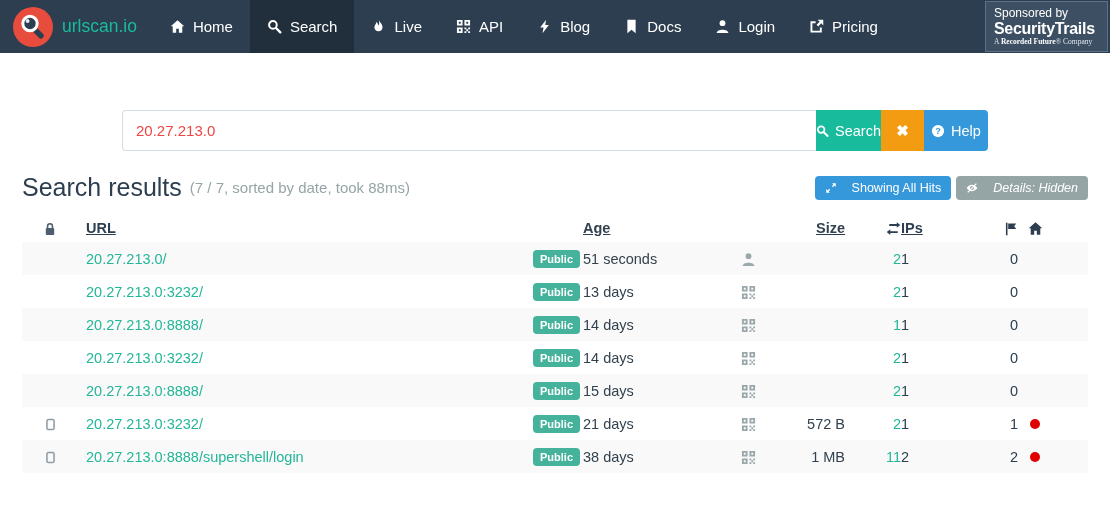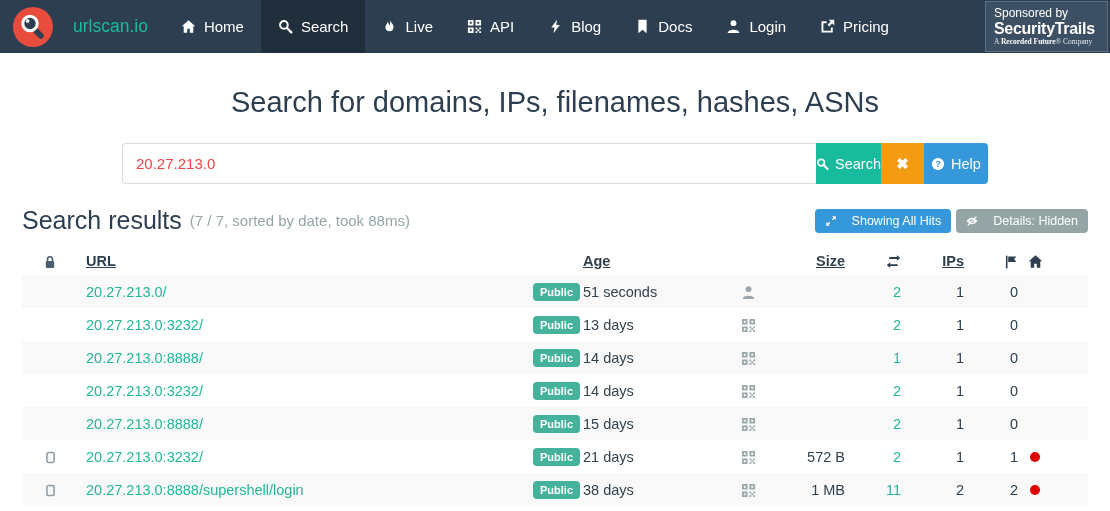--- a/index.html
+++ b/index.html
@@ -1,21 +1,21 @@
 <!DOCTYPE html>
 <html style="--navbar-bg: #2c3e50; --navbar-active-bg: #212f3d; --brand-teal: #18bc9c; --logo-red: #e74c3c; --success-green: #18bc9c; --warning-orange: #f39c12; --info-blue: #3498db; --muted-gray: #95a5a6; --heading-navy: #2c3e50; --badge-green: #45b39b; --link-teal: #24b699; --stripe-bg: #f9f9f9; --danger-red: #e00000; --sponsor-bg: #3d4f63;"><head>
 <meta charset="utf-8">
 <style>
   * { margin:0; padding:0; box-sizing:border-box; }
   html,body { width:1110px; height:511px; background:#fff; overflow:hidden;
     font-family:"Liberation Sans", sans-serif; }
 
   
   .navbar { height:53px; background:var(--navbar-bg,#2c3e50); display:flex; align-items:center; padding-left:13px; }
-  .brand { display:flex; align-items:center; gap:20px; padding-right:16px; cursor:pointer; }
+  .brand { display:flex; align-items:center; gap:9px; padding-right:16px; cursor:pointer; }
   .logo-wrap svg { display:block; }
   .brand-text { color:var(--brand-teal,#18bc9c); font-size:17.5px; }
   .nav-item { display:flex; align-items:center; gap:8px; color:#fff; height:53px; padding:0 17px;
     font-size:15px; cursor:pointer; white-space:nowrap; }
   .nav-item.active { background:var(--navbar-active-bg,#212f3d); }
   .nav-icon { display:inline-flex; }
   .nav-icon svg { width:15px; height:15px; fill:#fff; }
   .nav-spacer { flex:1; }
   .sponsor { margin:2px 2px 2px 0; background:var(--sponsor-bg,#3d4f63); border:1px solid #5a7187;
     width:123px; padding:4px 8px 5px 8px; color:#fff; cursor:pointer; }
@@ -40,21 +40,21 @@
   
   .results { padding:0 22px; }
   .results-head { margin-top:22px; display:flex; align-items:center; }
   .results-title { color:var(--heading-navy,#2c3e50); font-size:25px; font-weight:500; }
   .results-meta { color:var(--muted-gray,#95a5a6); font-size:15px; margin-left:8px; }
   .head-buttons { margin-left:auto; display:flex; gap:5px; }
   .btn-sm { border:none; border-radius:4px; color:#fff; font-size:12.5px; padding:5px 10px;
     display:flex; align-items:center; gap:15px; cursor:pointer; font-family:inherit; }
   .btn-sm svg { width:12px; height:12px; fill:#fff; }
   .btn-hits { background:var(--info-blue,#3498db); }
-  .btn-details { background:var(--muted-gray,#95a5a6); }
+  .btn-details { background:var(--muted-gray,#95a5a6);font-style:italic; }
 
   .grid-row { display:grid; grid-template-columns:56px 1fr 50px 130px 70px 62px 56px 63px 54px 34px 36px;
     align-items:center; }
   .thead { height:29px; margin-top:11px; font-weight:bold; color:var(--heading-navy,#2c3e50); font-size:14.5px;text-decoration:underline; }
   .thead svg { fill:var(--heading-navy,#2c3e50); }
   .trow { height:33px; font-size:14.5px; }
   .trow.odd { background:var(--stripe-bg,#f9f9f9); }
 
   .cell-check { text-align:center; }
   .cell-check svg { width:14px; height:14px; vertical-align:middle; }
@@ -64,21 +64,21 @@
   .cell-badge { text-align:left; }
   .badge { background:var(--badge-green,#45b39b); color:#fff; font-size:11px; font-weight:bold;
     padding:3px 7px; border-radius:4px; display:inline-block; }
   .cell-age { text-align:left; color:#33424e; }
   .cell-source { text-align:center; }
   .cell-source svg { width:15px; height:15px; fill:#9aa7ab; vertical-align:middle; }
   .cell-size { text-align:right; color:#33424e; }
   .cell-req { text-align:right; }
   .cell-req a { color:var(--link-teal,#24b699); text-decoration:none; cursor:pointer; }
   .thead .cell-req svg { width:15px; height:15px; vertical-align:middle; }
-  .cell-ips { text-align:right; color:var(--heading-navy,#2c3e50); }
+  .cell-ips { text-align:left; color:var(--heading-navy,#2c3e50); }
   .cell-flags { text-align:right; color:var(--heading-navy,#2c3e50); }
   .thead .cell-flags svg { width:14px; height:14px; vertical-align:middle; }
   .cell-home { text-align:center; }
   .thead .cell-home svg { width:15px; height:15px; vertical-align:middle; }
   .dot { width:10px; height:10px; border-radius:50%; background:var(--danger-red,#e00000); display:inline-block; }
   .row-device-icon svg { width:13px; height:15px; stroke:#8d9ba3; }
 </style>
 </head>
 <body>
 
@@ -174,21 +174,20 @@
   <div class="nav-spacer"></div>
 
   <div class="sponsor">
     <div class="sponsor-line1">Sponsored by</div>
     <div class="sponsor-line2">SecurityTrails</div>
     <div class="sponsor-line3"><span>A </span><b>Recorded Future</b><span>® Company</span></div>
   </div>
 </div>
 
 <div class="hero">
-  <h1>Search for domains, IPs, filenames, hashes, ASNs</h1>
   <div class="search-bar">
     <input class="search-input" type="text" value="20.27.213.0" style="">
     <button class="btn btn-search">
       <svg viewBox="0 0 16 16">
           <circle cx="6.3" cy="6.3" r="4.1" fill="none" stroke="#fff" stroke-width="2.1"></circle>
           <line x1="9.6" y1="9.6" x2="14.2" y2="14.2" stroke="#fff" stroke-width="2.5" stroke-linecap="round"></line>
         </svg>
       <span>Search</span>
     </button>
     <button class="btn btn-clear">

